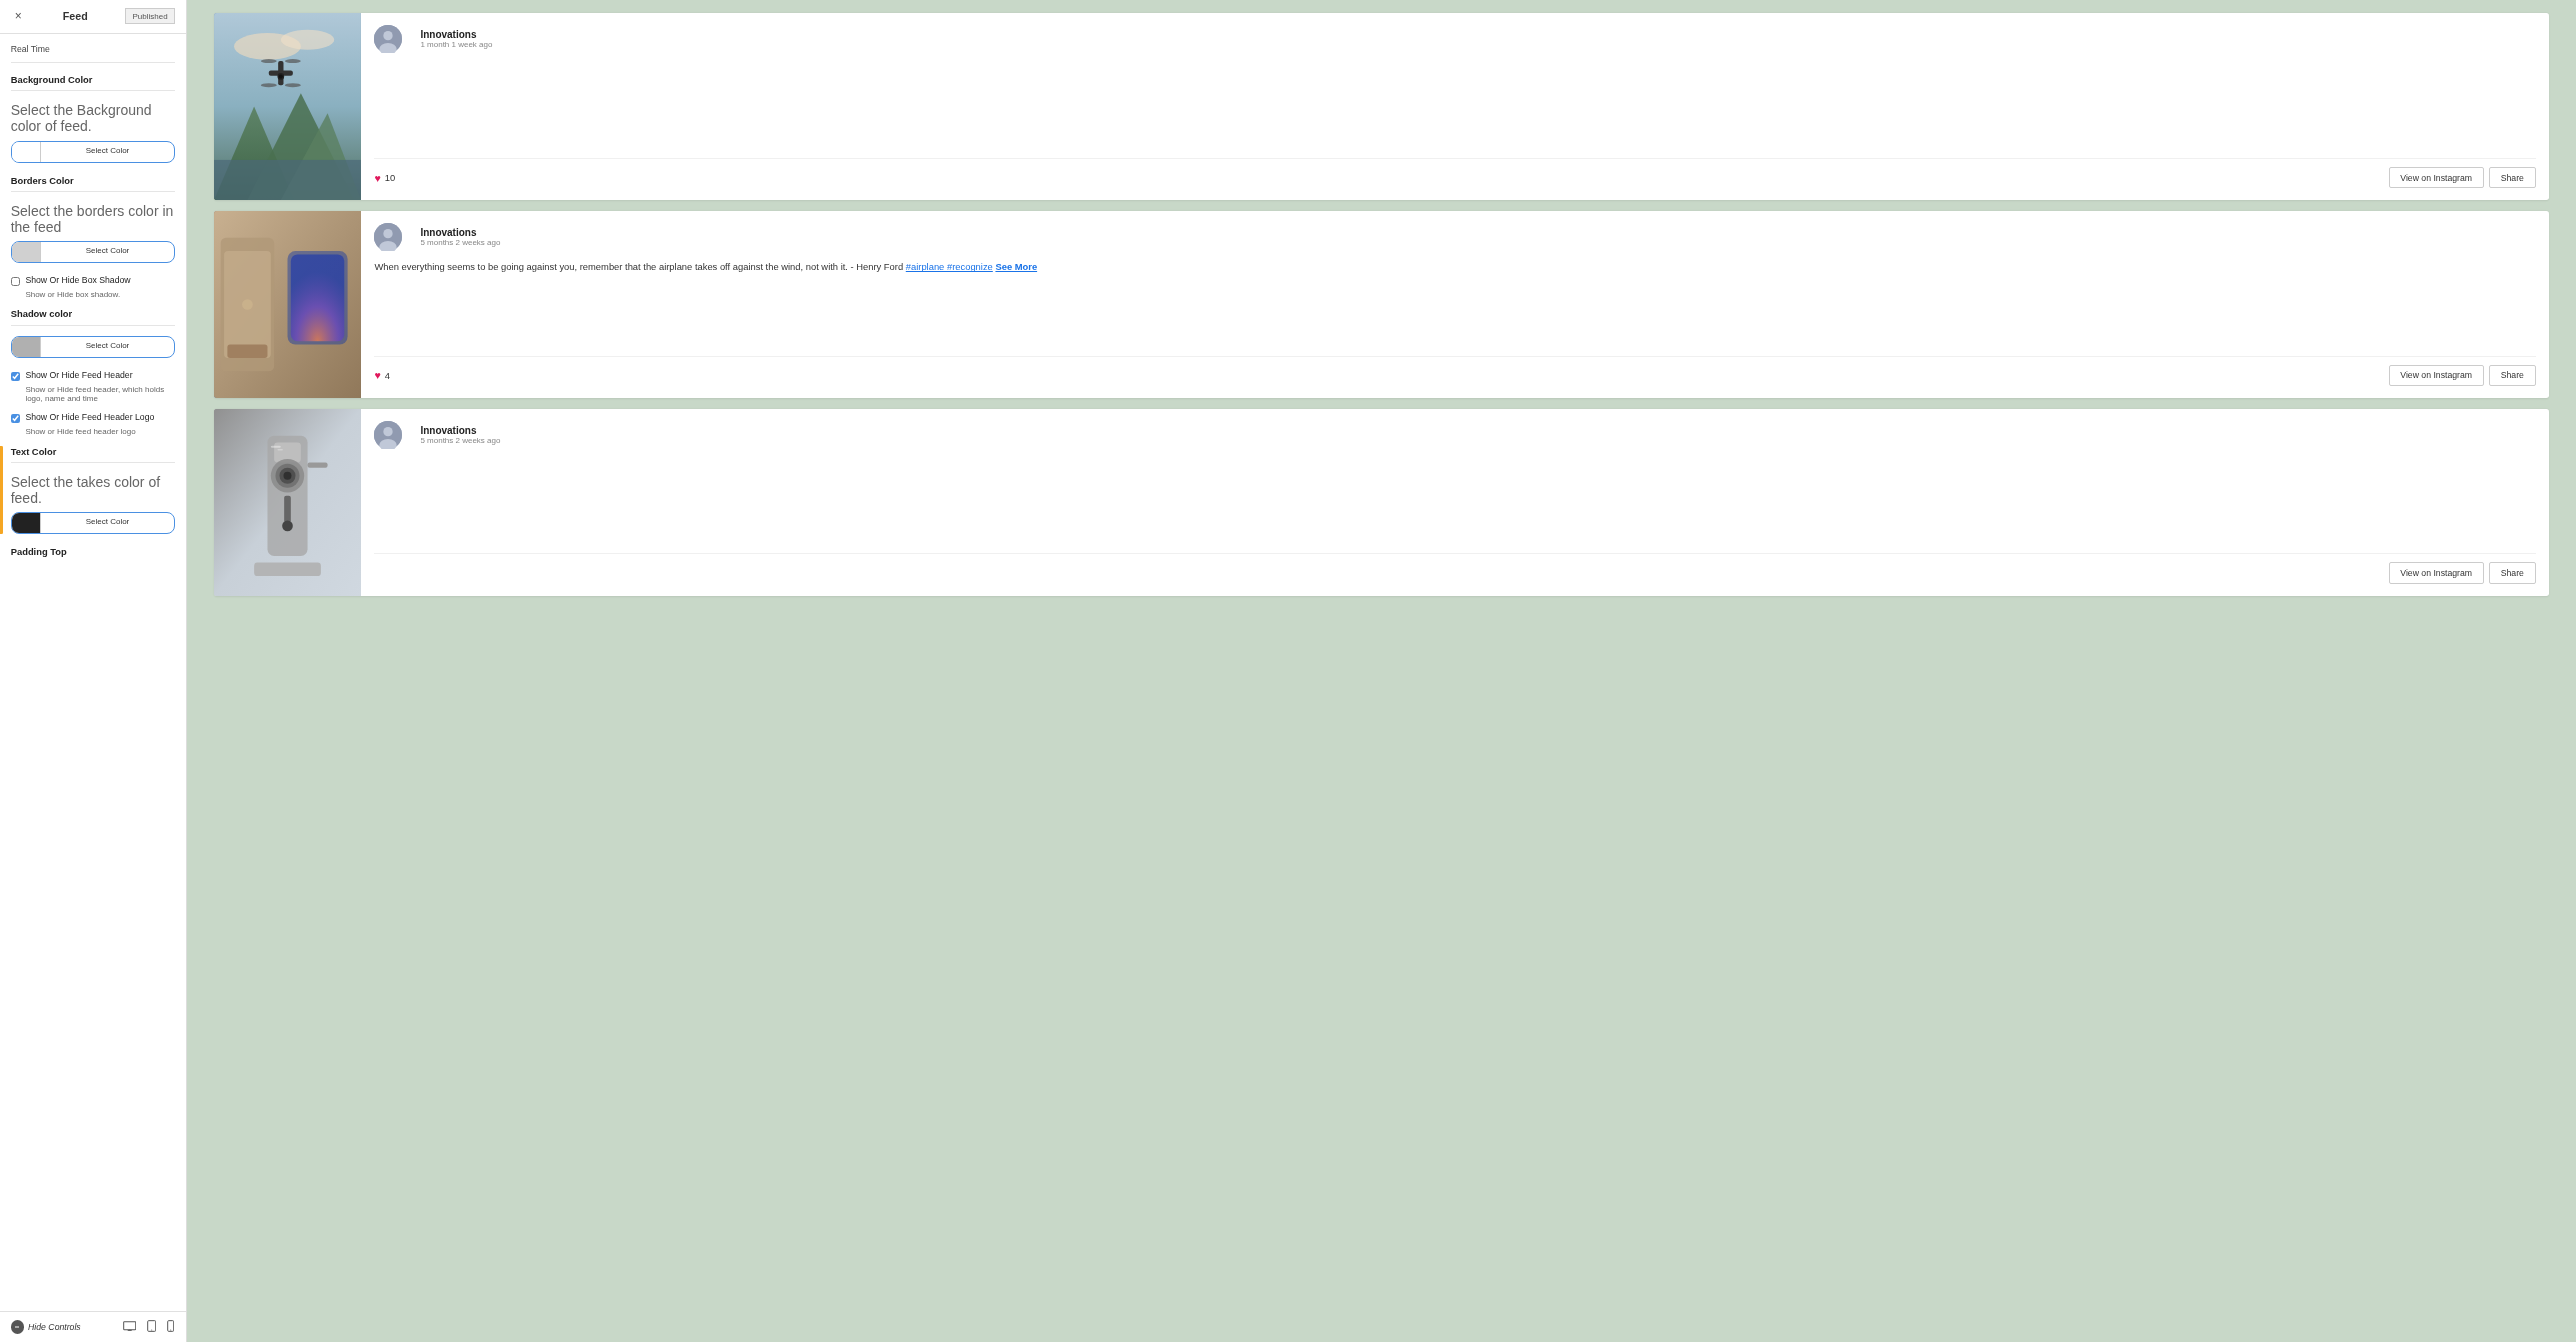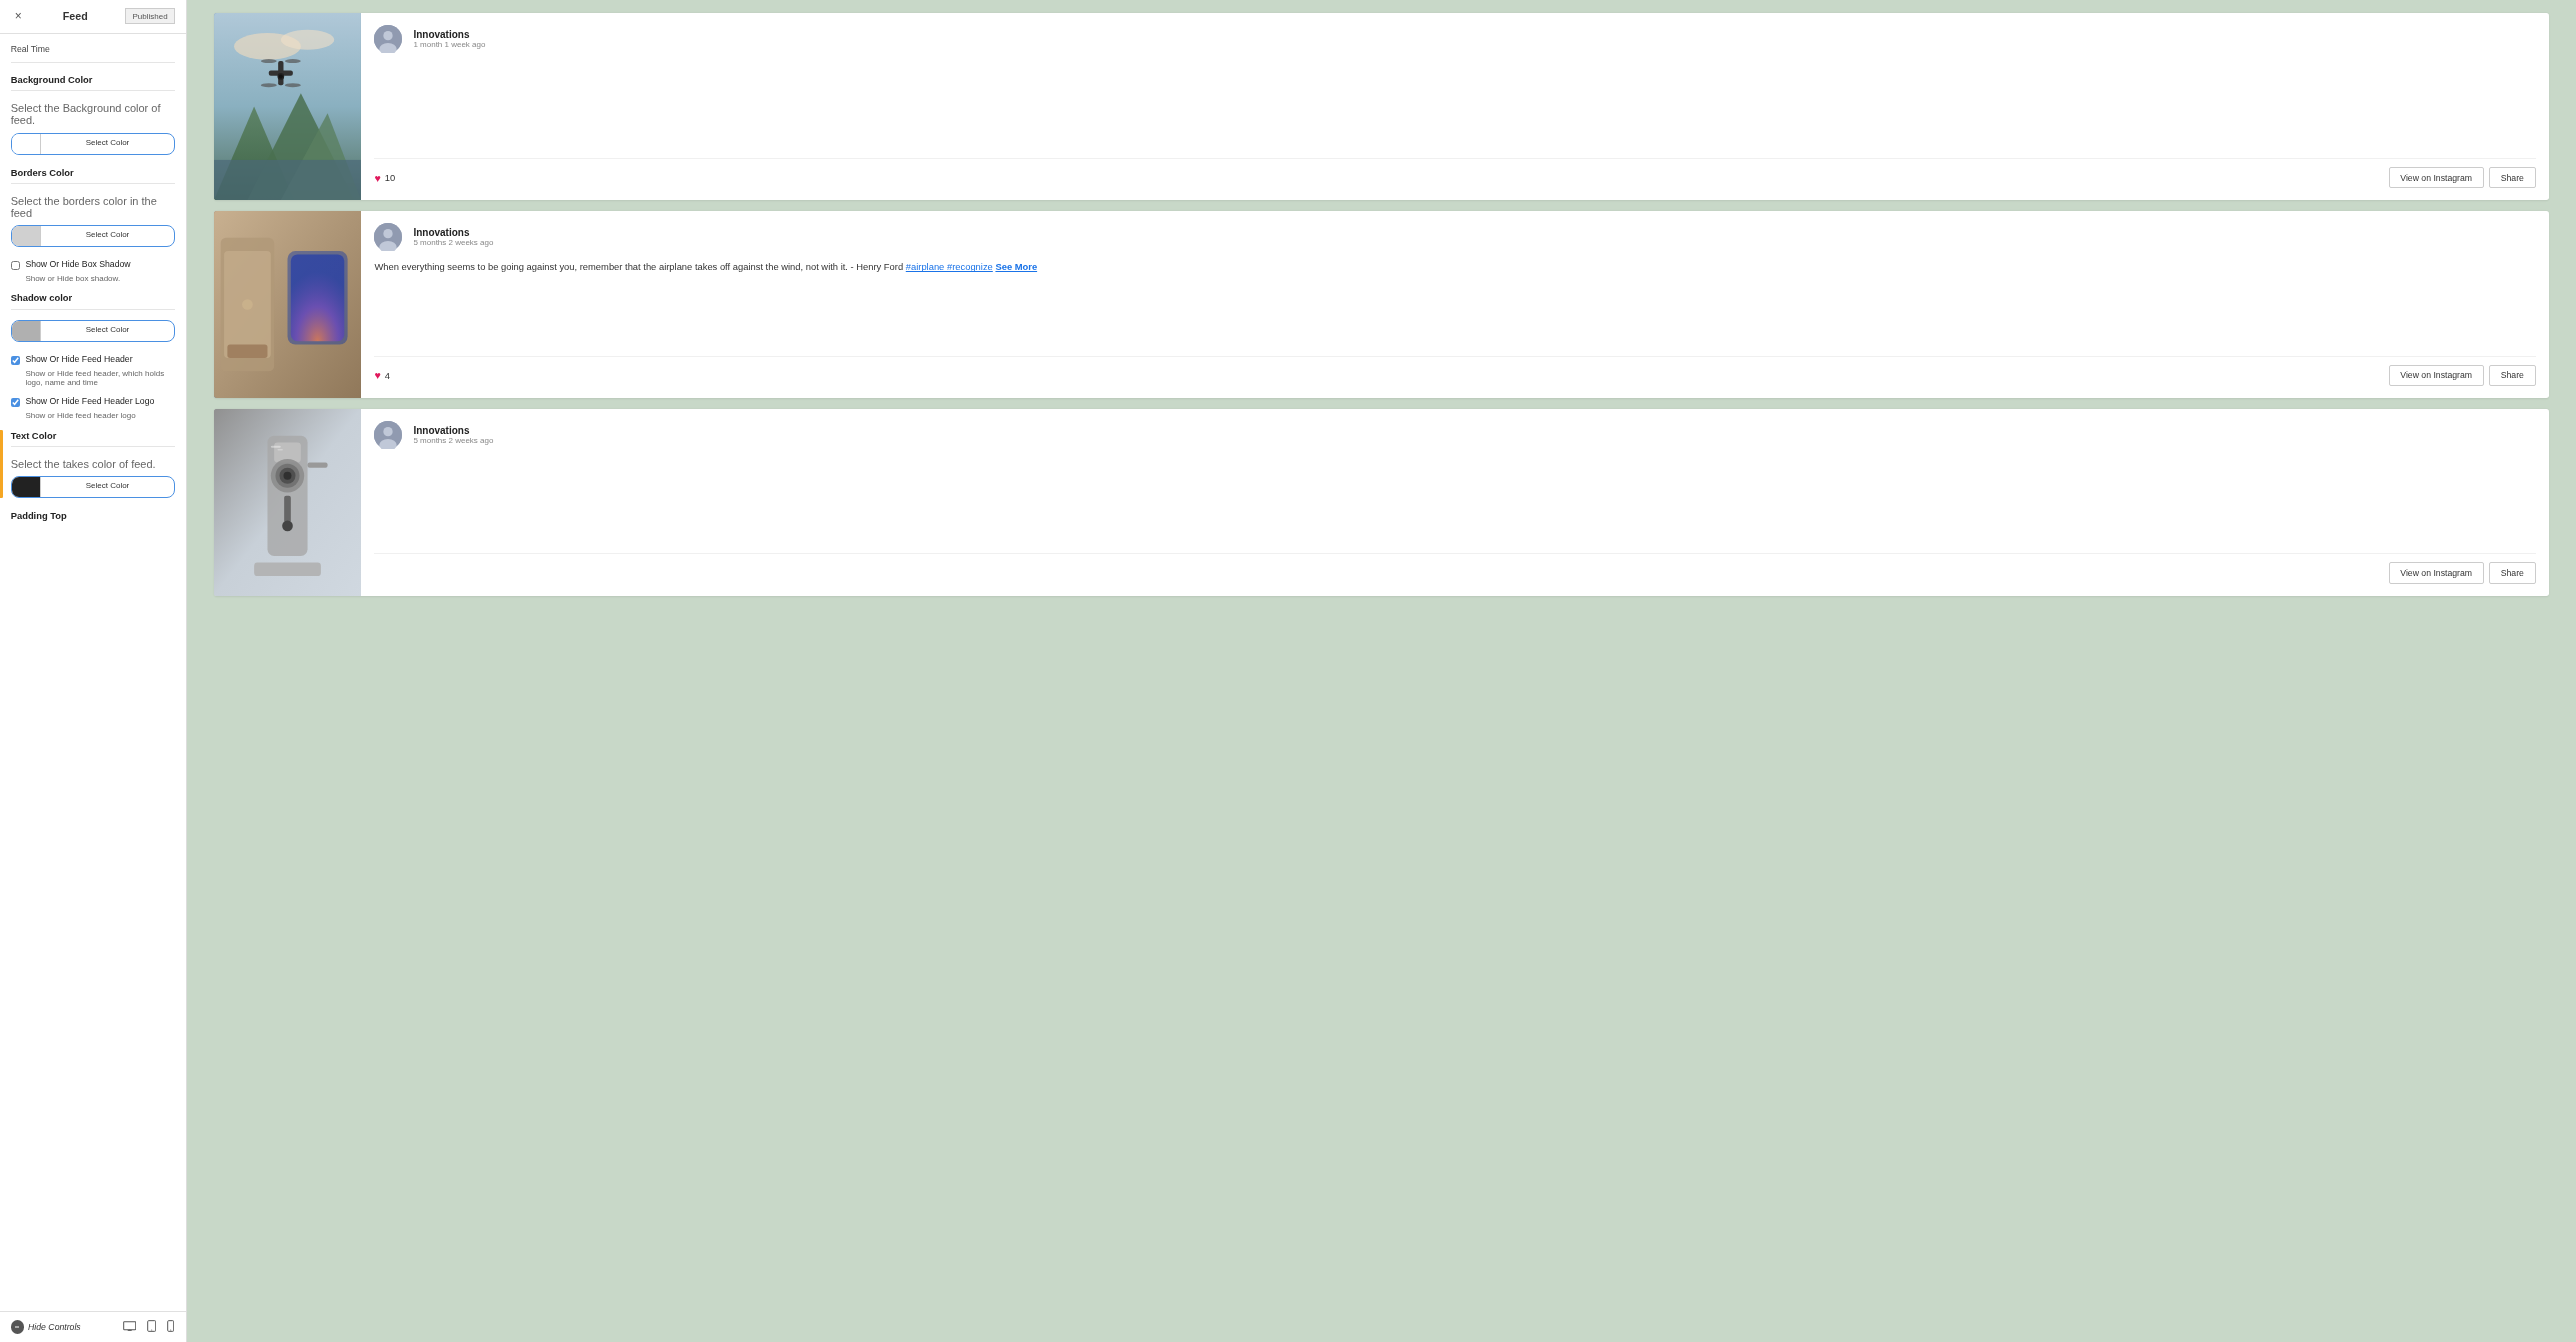--- a/index.html
+++ b/index.html
@@ -69,21 +69,21 @@
     }
 
     .section-title {
       font-size: 9.4px;
       font-weight: 700;
       color: #222;
       margin-bottom: 5.3px;
     }
 
     .section-desc {
-      font-size: 11px;
+      font-size: 14px;
       color: #666;
       margin-bottom: 6.7px;
     }
 
     .color-picker-btn {
       display: flex;
       align-items: flex-start;
       width: 100%;
       border: 1px solid #4a90e2;
       border-radius: 8px;
@@ -215,21 +215,21 @@
     .post-content {
       flex: 1;
       padding: 12px 13.4px;
       display: flex;
       flex-direction: column;
     }
 
     .post-header {
       display: flex;
       align-items: center;
-      gap: 11px;
+      gap: 18px;
       margin-bottom: 9.4px;
     }
 
     .post-meta {
       display: flex;
       flex-direction: column;
     }
 
     .post-author {
       font-size: 10px;

